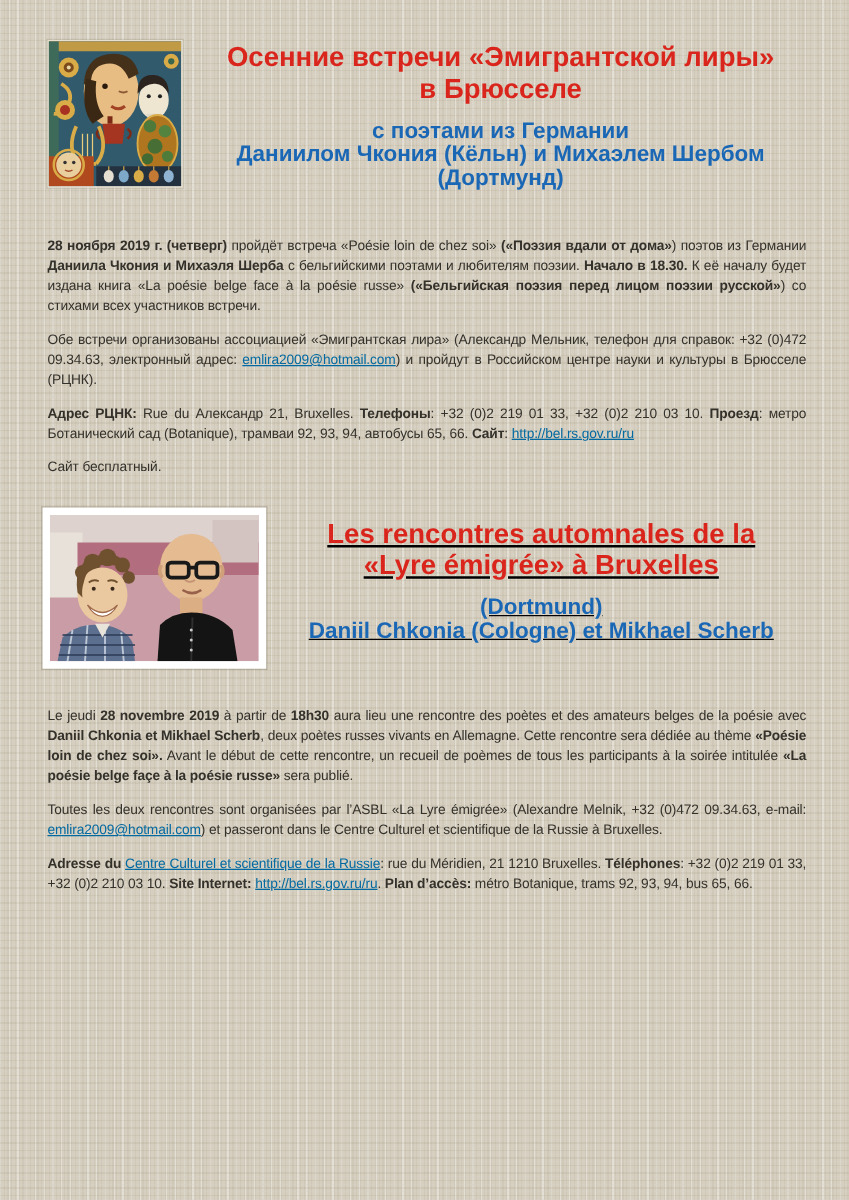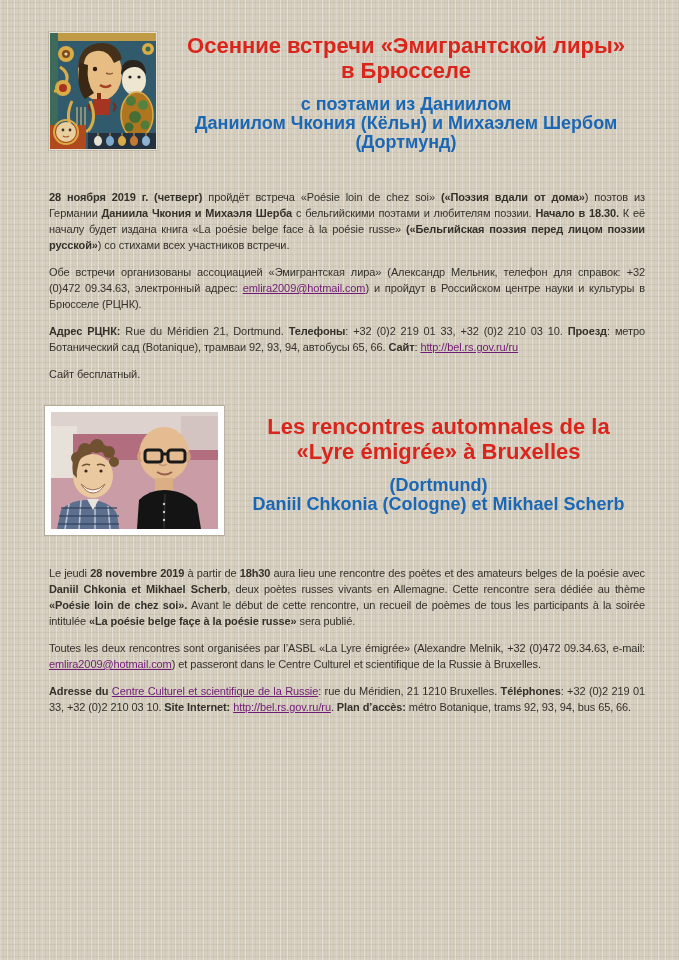--- a/index.html
+++ b/index.html
@@ -6,21 +6,21 @@
   body {
     width:679px; height:960px; overflow:hidden;
     font-family:"Liberation Sans","DejaVu Sans",sans-serif;
     background-color:#d6cfbf;
     background-image:
       repeating-linear-gradient(90deg, rgba(120,108,86,0.07) 0 1px, transparent 1px 3px),
       repeating-linear-gradient(0deg, rgba(120,108,86,0.09) 0 1px, transparent 1px 3px),
       repeating-linear-gradient(90deg, rgba(255,255,255,0.35) 0 1px, transparent 1px 7px),
       repeating-linear-gradient(0deg, rgba(255,255,255,0.25) 0 1px, transparent 1px 6px);
   }
-  .page { box-sizing:border-box; width:679px; height:761px; padding:31px 34px 0 49px; }
+  .page { box-sizing:border-box; width:679px; height:761px; padding:31px 34px 0 38px; }
 
   .sec-head { display:flex; align-items:flex-start; }
   .head-titles { flex:1; text-align:center; padding-left:10px; min-width:0; }
   .title-red { color:#da251c; font-weight:bold; font-size:22px; line-height:25px; margin-top:2px; }
   .title-blue { color:#1a67b5; font-weight:bold; font-size:18px; line-height:19px; margin-top:12px; }
 
   .art-frame {
     flex:none; width:106px; height:116px; margin-top:1px;
     border:1px solid #e7e0d0; box-shadow:0 0 0 1px rgba(90,80,60,0.15);
   }
@@ -32,24 +32,24 @@
   }
   .photo-frame svg { display:block; width:100%; height:100%; }
 
   .text-block {
     margin-top:37px; color:#34312b; font-size:11px; line-height:16px;
     text-align:justify; letter-spacing:-0.1px;
   }
   .text-block p { margin:0 0 11px 0; }
   .text-block p:last-child { margin-bottom:0; }
   b { font-weight:bold; }
-  .lnk { color:#701a75; text-decoration:underline; cursor:pointer; }
+  .lnk { color:#0369a1; text-decoration:underline; cursor:pointer; }
 
   .sec2 { margin-top:24px; }
-  .sec2 .head-titles { padding-left:8px; padding-top:6px; }
+  .sec2 .head-titles { padding-left:8px; padding-top:6px;text-decoration:underline; }
   .text-block.fr { margin-top:30px; }
 </style>
 </head>
 <body>
 
 <div class="page">
 
   <div class="sec-head">
     <div class="art-frame">
       <svg viewBox="0 0 106 116" xmlns="http://www.w3.org/2000/svg">
@@ -109,31 +109,31 @@
         <ellipse cx="84" cy="108" rx="4" ry="5" fill="#c47a34"></ellipse>
         <ellipse cx="96" cy="108" rx="4" ry="5" fill="#8fb3d1"></ellipse>
       </svg>
     </div>
     <div class="head-titles">
       <div class="title-red">
         <div>Осенние встречи «Эмигрантской лиры»</div>
         <div>в Брюсселе</div>
       </div>
       <div class="title-blue">
-        <div>с поэтами из Даниилом</div>
+        <div>с поэтами из Германии</div>
         <div>Даниилом Чкония (Кёльн) и Михаэлем Шербом</div>
         <div>(Дортмунд)</div>
       </div>
     </div>
   </div>
 
   <div class="text-block">
     <p><b>28 ноября 2019 г. (четверг)</b><span> пройдёт встреча «Poésie loin de chez soi» </span><b>(«Поэзия вдали от дома»</b><span>) поэтов из Германии </span><b>Даниила Чкония и Михаэля Шерба</b><span> с бельгийскими поэтами и любителям поэзии. </span><b>Начало в 18.30.</b><span> К её началу будет издана книга «La poésie belge face à la poésie russe» </span><b>(«Бельгийская поэзия перед лицом поэзии русской»</b><span>) со стихами всех участников встречи.</span></p>
     <p><span>Обе встречи организованы ассоциацией «Эмигрантская лира» (Александр Мельник, телефон для справок: +32 (0)472 09.34.63, электронный адрес: </span><a href="#" class="lnk">emlira2009@hotmail.com</a><span>) и пройдут в Российском центре науки и культуры в Брюсселе (РЦНК).</span></p>
-    <p><b>Адрес РЦНК:</b><span> Rue du Méridien 21, Dortmund. </span><b>Телефоны</b><span>: +32 (0)2 219 01 33, +32 (0)2 210 03 10. </span><b>Проезд</b><span>: метро Ботанический сад (Botanique), трамваи 92, 93, 94, автобусы 65, 66. </span><b>Сайт</b><span>: </span><a href="#" class="lnk">http://bel.rs.gov.ru/ru</a></p>
+    <p><b>Адрес РЦНК:</b><span> Rue du Александр 21, Bruxelles. </span><b>Телефоны</b><span>: +32 (0)2 219 01 33, +32 (0)2 210 03 10. </span><b>Проезд</b><span>: метро Ботанический сад (Botanique), трамваи 92, 93, 94, автобусы 65, 66. </span><b>Сайт</b><span>: </span><a href="#" class="lnk">http://bel.rs.gov.ru/ru</a></p>
     <p><span>Сайт бесплатный.</span></p>
   </div>
 
   <div class="sec-head sec2">
     <div class="photo-frame">
       <svg viewBox="0 0 167 117" xmlns="http://www.w3.org/2000/svg">
         <rect width="167" height="117" fill="#c99ca6"></rect>
         <rect width="167" height="26" fill="#ddd2cd"></rect>
         <rect x="0" y="14" width="26" height="52" fill="#e8e1da"></rect>
         <rect x="22" y="22" width="145" height="26" fill="#b26e7e"></rect>

